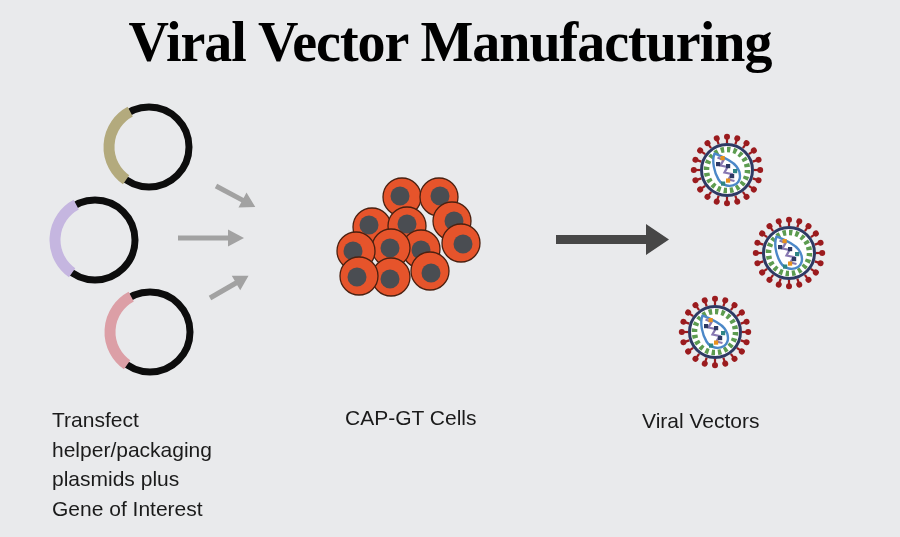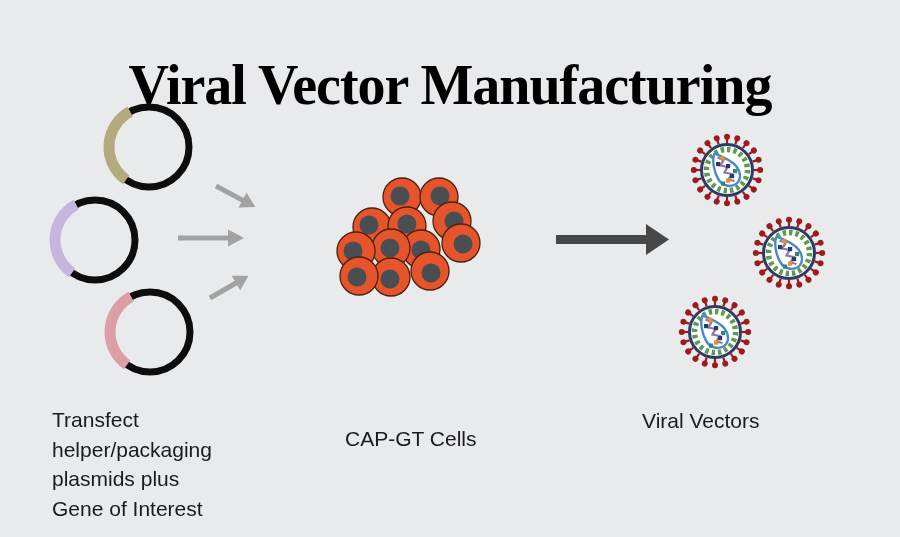--- a/index.html
+++ b/index.html
@@ -12,31 +12,30 @@
   }
   .title{
     position:absolute;top:10px;left:0;width:900px;
     text-align:center;
     font-family:"Liberation Serif",serif;
     font-weight:bold;
     font-size:56px;
     letter-spacing:-1px;
     color:var(--title-color,#000);
     white-space:nowrap;
-    margin-top:43px;
   }
   .caption{
     position:absolute;
     font-size:21px;
     line-height:29.5px;
     color:#1b1b1b;
     white-space:pre-line;
   }
   #cap-plasmids{left:52px;top:405px;width:240px;}
-  #cap-cells{left:345px;top:424px;}
+  #cap-cells{left:345px;top:403px;}
   #cap-virions{left:642px;top:406px;}
   svg#canvas{position:absolute;left:0;top:0;}
 
   
   .ring{fill:none;stroke:var(--ring-black,#0d0d0d);stroke-width:7;}
   .arc{fill:none;stroke-width:11;stroke-linecap:butt;}
   .arc-khaki{stroke:var(--plasmid-khaki,#b3aa7d);}
   .arc-lavender{stroke:var(--plasmid-lavender,#c5b6e0);}
   .arc-pink{stroke:var(--plasmid-pink,#dc9fa6);}
 

